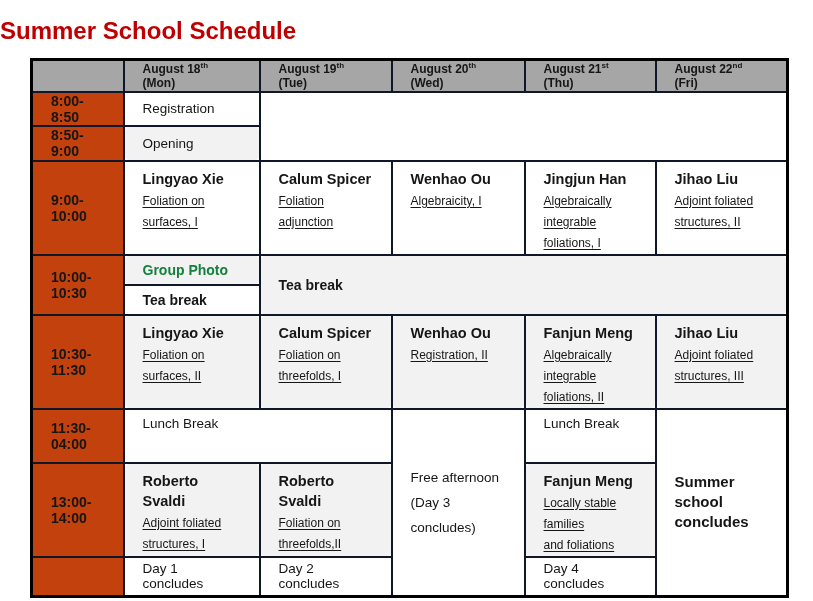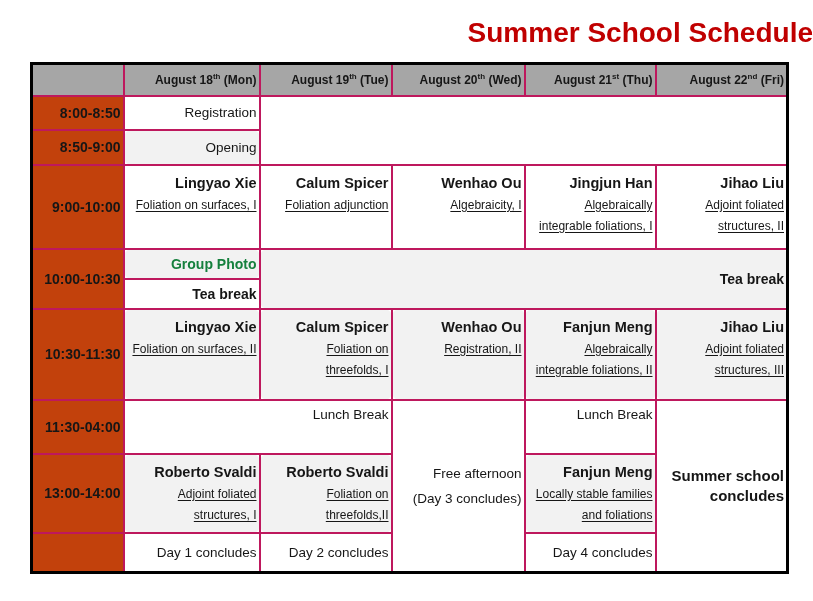--- a/index.html
+++ b/index.html
@@ -6,37 +6,37 @@
   html, body {
     margin: 0; padding: 0;
     width: 813px; height: 601px;
     background: #ffffff;
     font-family: "Liberation Sans", sans-serif;
     color: #161616;
   }
   .page-title {
     margin: 0;
     padding: 17px 0 13px 0;
-    text-align: right;
-    font-size: 28px;
+    text-align: left;
+    font-size: 24px;
     font-weight: bold;
     color: #c00000;
     letter-spacing: 0px;
   }
   table.schedule {
     border-collapse: collapse;
     table-layout: fixed;
     margin-left: 30px;
     width: 756px;
     border: 3px solid #000;
   }
   td, th {
-    border: 2px solid #be185d;
-    padding: 0 2px;
-    text-align: right;
+    border: 2px solid #0f172a;
+    padding: 0 18px;
+    text-align: left;
     vertical-align: middle;
     overflow: hidden;
   }
   th.day-hdr, th.corner {
     background: #a6a6a6;
     font-size: 12px;
     font-weight: bold;
   }
   th.day-hdr sup { font-size: 8px; }
   td.time {

